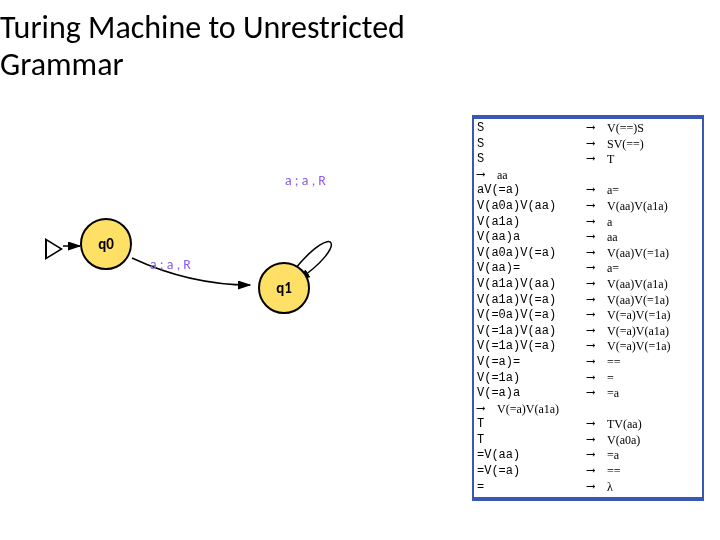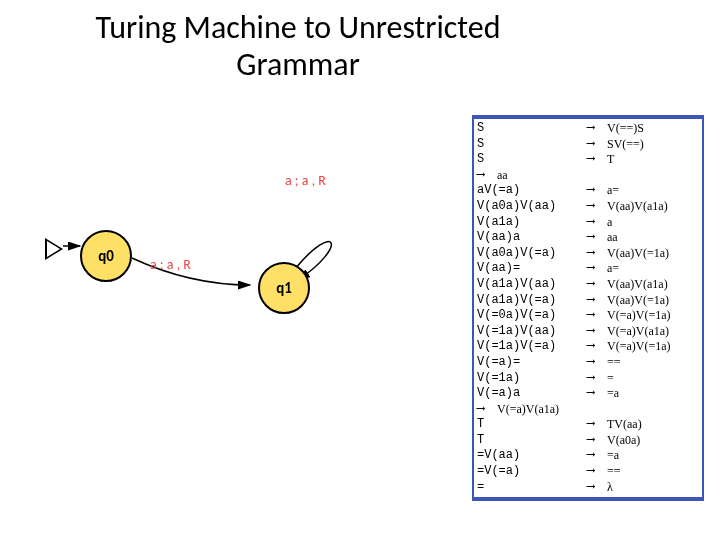--- a/index.html
+++ b/index.html
@@ -10,21 +10,21 @@
     font-family: Calibri, Arial, sans-serif;
     background: #fff;
     overflow: hidden;
     position: relative;
   }
   .title {
     position: absolute;
     top: 10px;
     left: 0;
     width: 596px;
-    text-align: center;
+    text-align: left;
     font-size: 32px;
     color: #000;
     line-height: 1.15;
   }
   .diagram {
     position: absolute;
     left: 40px;
     top: 150px;
     width: 400px;
     height: 180px;
@@ -36,21 +36,21 @@
     border: 2px solid #000;
     border-radius: 50%;
     background: #ffe066;
     display: flex;
     align-items: center;
     justify-content: center;
     font-size: 15px;
     font-weight: bold;
     box-sizing: border-box;
   }
-  .state.q0 { left: 40px; top: 80px; }
+  .state.q0 { left: 40px; top: 68px; }
   .state.q1 { left: 218px; top: 112px; }
   .tri {
     position: absolute;
     left: 5px;
     top: 88px;
     width: 0;
     height: 0;
     border-top: 11px solid transparent;
     border-bottom: 11px solid transparent;
     border-left: 18px solid #000;
@@ -60,21 +60,21 @@
     position:absolute;
     left:-16px; top:-8px;
     width:0;height:0;
     border-top: 8px solid transparent;
     border-bottom: 8px solid transparent;
     border-left: 13px solid #fff;
   }
   .edge-label {
     position: absolute;
     font-size: 14px;
-    color: #ef4444;
+    color: #8b5cf6;
     white-space: nowrap;
   }
   .lbl1 { left: 245px; top: 22px; }
   .lbl2 { left: 110px; top: 106px; }
   svg.arrows {
     position: absolute;
     left: 0; top: 0;
     width: 400px;
     height: 200px;
     overflow: visible;

